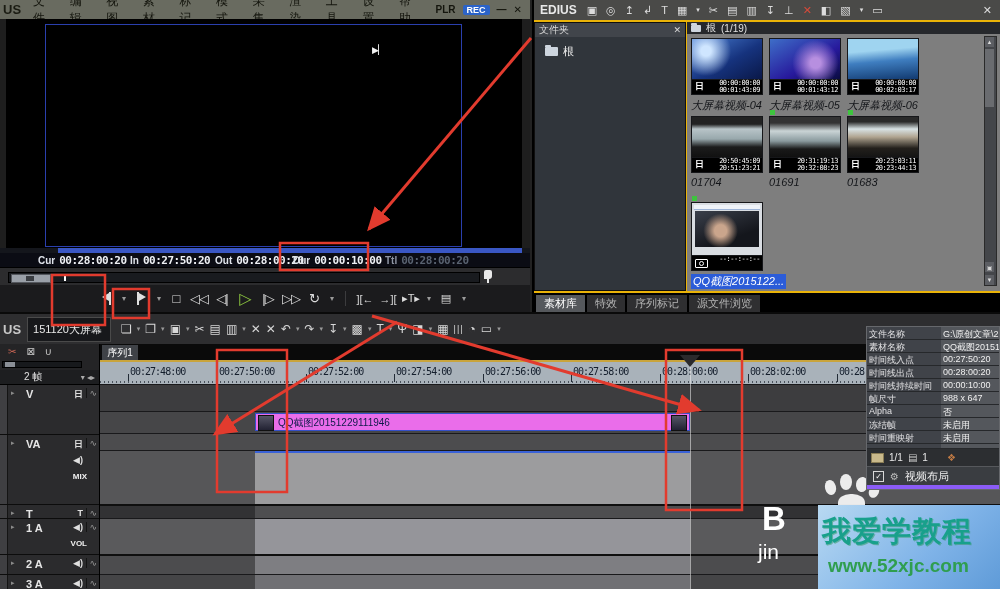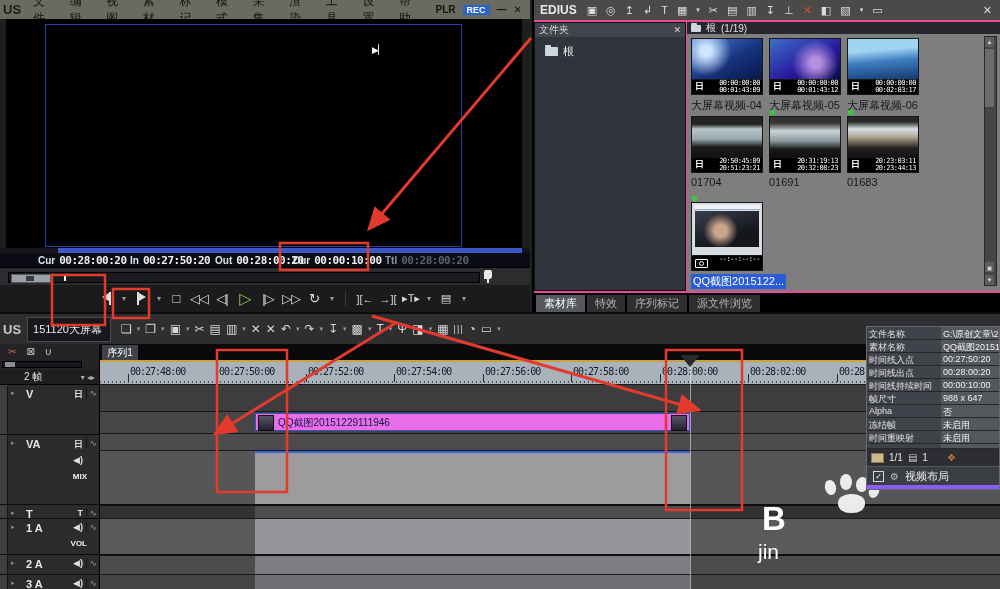--- a/index.html
+++ b/index.html
@@ -41,21 +41,21 @@
   .tbtn.play{color:#8cc63f;font-size:16px;}
   .tbtn.trim{font-size:11px;letter-spacing:0;}
   .tsep{width:1px;height:15px;background:#3c3c3e;margin:0 6px;}
   .flag{position:relative;width:13px;height:13px;}
   .flag .pole{position:absolute;top:0;width:2px;height:13px;background:#e0e0e0;}
   .flag .tri{position:absolute;top:1px;width:0;height:0;border-top:4px solid transparent;border-bottom:4px solid transparent;}
   .flag-in .pole{right:2px;} .flag-in .tri{right:4px;border-right:7px solid #e0e0e0;}
   .flag-out .pole{left:2px;} .flag-out .tri{left:4px;border-left:7px solid #e0e0e0;}
 
   
-  #bin-window{position:absolute;left:532px;top:0;width:468px;height:312px;background:#ec4899;border-left:2px solid #000;box-sizing:border-box;}
+  #bin-window{position:absolute;left:532px;top:0;width:468px;height:312px;background:#eab308;border-left:2px solid #000;box-sizing:border-box;}
   #bin-titlebar{position:absolute;left:0;top:0;width:466px;height:20px;background:#4a4a48;display:flex;align-items:center;color:#e8e8e8;}
   #bin-logo{font-weight:bold;font-size:12px;margin:0 10px 0 6px;}
   #bin-toolbar-icons{display:flex;gap:9px;align-items:center;}
   .bicon{font-size:11px;color:#dcdcdc;cursor:pointer;}
   .bicon.red{color:#d84a3a;}
   #bin-close{margin-left:auto;margin-right:8px;font-size:11px;color:#ddd;cursor:pointer;}
   #folder-panel{position:absolute;left:0;top:22px;width:152px;height:269px;background:#30353b;border:1px solid #101010;box-sizing:border-box;}
   #folder-header{height:14px;background:#41454b;display:flex;align-items:center;color:#d8d8d8;font-size:10px;padding:0 4px;font-family:Liberation Serif, serif;}
   #folder-header-close{margin-left:auto;font-size:9px;cursor:pointer;}
   #root-item{display:flex;align-items:center;gap:5px;margin:7px 0 0 10px;color:#ececec;font-size:11px;cursor:pointer;}
@@ -76,21 +76,21 @@
   .t-qq{background:#d9dde2;position:relative;height:52px;}
   .t-qq .qq-top{position:absolute;left:2px;top:2px;right:2px;height:4px;background:#eef2f8;border-bottom:1px solid #9db4d8;}
   .t-qq .qq-inner{position:absolute;left:3px;top:8px;right:3px;height:36px;
     background:radial-gradient(circle at 40% 55%,#caa58c 0 14%,rgba(0,0,0,0) 40%),linear-gradient(160deg,#3a3f4a,#14161c 70%);}
   .tcbar{position:relative;width:70px;height:14px;background:#000;border:1px solid #16171a;border-top:none;box-sizing:content-box;}
   .film-glyph{position:absolute;left:3px;top:2px;color:#fff;font-size:9px;font-weight:bold;line-height:9px;}
   .camera-icon{position:absolute;left:3px;top:3px;width:11px;height:7px;border:1px solid #fff;border-radius:1px;}
   .camera-icon::after{content:"";position:absolute;left:3px;top:1px;width:3px;height:3px;border:1px solid #fff;border-radius:50%;}
   .tc-lines{position:absolute;right:2px;top:0;text-align:right;color:#fff;font-size:7px;line-height:7px;
     font-family:"DejaVu Sans Mono",monospace;letter-spacing:-0.5px;}
-  .bin-label{margin-top:3px;font-size:11px;color:#14161a;white-space:nowrap;overflow:hidden;}
+  .bin-label{margin-top:3px;font-size:11px;color:#14161a;white-space:nowrap;overflow:hidden;font-style:italic;}
   .bin-label.selected{background:#2b5cd8;color:#fff;display:inline-block;padding:0 2px;}
   #bin-scrollbar{position:absolute;right:3px;top:14px;width:11px;height:248px;background:#44464a;border:1px solid #2a2a2a;}
   .sb-btn{position:absolute;left:0;width:9px;height:10px;background:#5c5e63;color:#d8d8d8;font-size:6px;
     display:flex;align-items:center;justify-content:center;cursor:pointer;}
   #sb-thumb{position:absolute;left:0;top:12px;width:9px;height:58px;background:#6a6c70;cursor:pointer;}
   #bin-tabs{position:absolute;left:0;top:293px;width:466px;height:19px;background:#000;display:flex;gap:2px;padding:2px 0 0 2px;box-sizing:border-box;}
   .bin-tab{padding:1px 8px;background:#2f2f31;color:#b4b4b4;font-size:11px;cursor:pointer;}
   .bin-tab.active{background:#55585c;color:#fff;}
 
   
@@ -616,20 +616,24 @@
 
   <div id="baidu-mark">
     <span class="paw" style="left:70px;top:10px;width:11px;height:15px;transform:rotate(-15deg);"></span>
     <span class="paw" style="left:85px;top:4px;width:12px;height:16px;"></span>
     <span class="paw" style="left:101px;top:7px;width:12px;height:15px;transform:rotate(10deg);"></span>
     <span class="paw" style="left:114px;top:15px;width:10px;height:13px;transform:rotate(25deg);"></span>
     <span class="paw" style="left:83px;top:24px;width:27px;height:19px;border-radius:46%;"></span>
     <span id="baidu-b">B</span>
     <span id="baidu-jin">jin</span>
   </div>
+  <div id="watermark">
+    <div id="wm-title">我爱学教程</div>
+    <div id="wm-url">www.52xjc.com</div>
+  </div>
 
   <svg id="anno-layer" viewBox="0 0 1000 589">
       <defs>
         <marker id="ah" markerWidth="9" markerHeight="8" refX="7" refY="3.5" orient="auto">
           <path d="M0,0 L8,3.5 L0,7 z" fill="#e23b2e"></path>
         </marker>
       </defs>
       <rect x="280" y="243" width="88" height="27" fill="none" stroke="#e23b2e" stroke-width="2.5"></rect>
       <rect x="52" y="275" width="53" height="50" fill="none" stroke="#e23b2e" stroke-width="2.5"></rect>
       <rect x="113" y="289" width="36" height="29" fill="none" stroke="#e23b2e" stroke-width="2.5"></rect>

